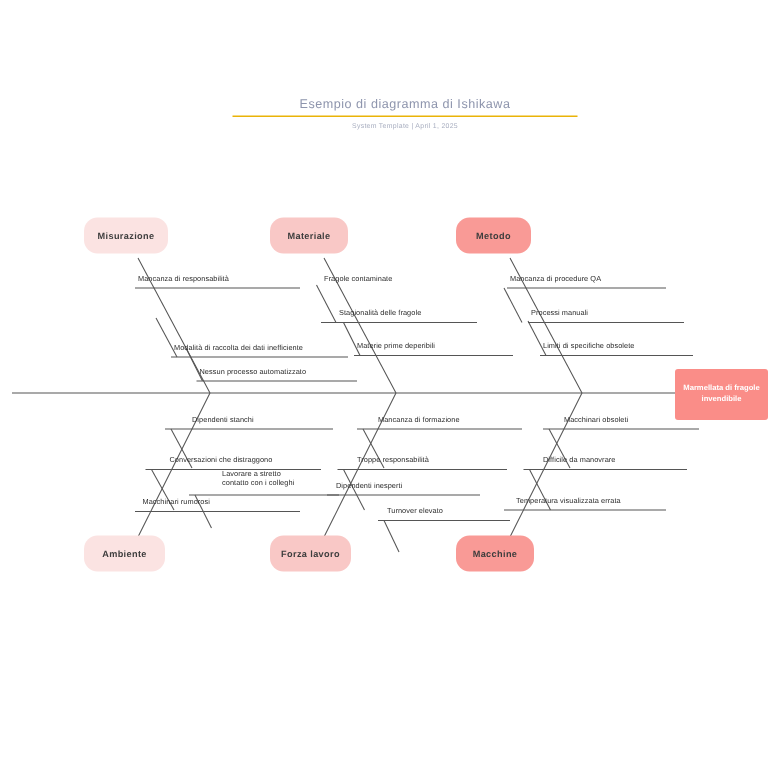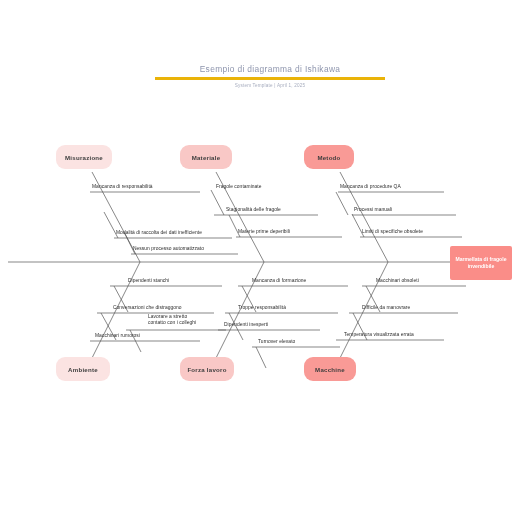--- a/index.html
+++ b/index.html
@@ -8,21 +8,21 @@
     font-family:"Liberation Sans", sans-serif;
     overflow:hidden;position:relative;
   }
   #canvas{position:absolute;inset:0;width:516px;height:516px;}
   svg.lines{position:absolute;left:0;top:0;width:516px;height:516px;pointer-events:none;}
 
   
   .header{position:absolute;left:155px;top:64px;width:230px;text-align:center;}
   .title{
     font-size:8.4px;color:#8e95ad;letter-spacing:.35px;
-    padding-bottom:3px;border-bottom:3px solid #eab308;
+    padding-bottom:3px;border-bottom:1px solid #eab308;
     white-space:nowrap;
   }
   .subtitle{
     margin-top:3px;font-size:4.6px;color:#a7adbf;letter-spacing:.2px;
     white-space:nowrap;
   }
 
   
   .pill{
     position:absolute;border-radius:9px;

